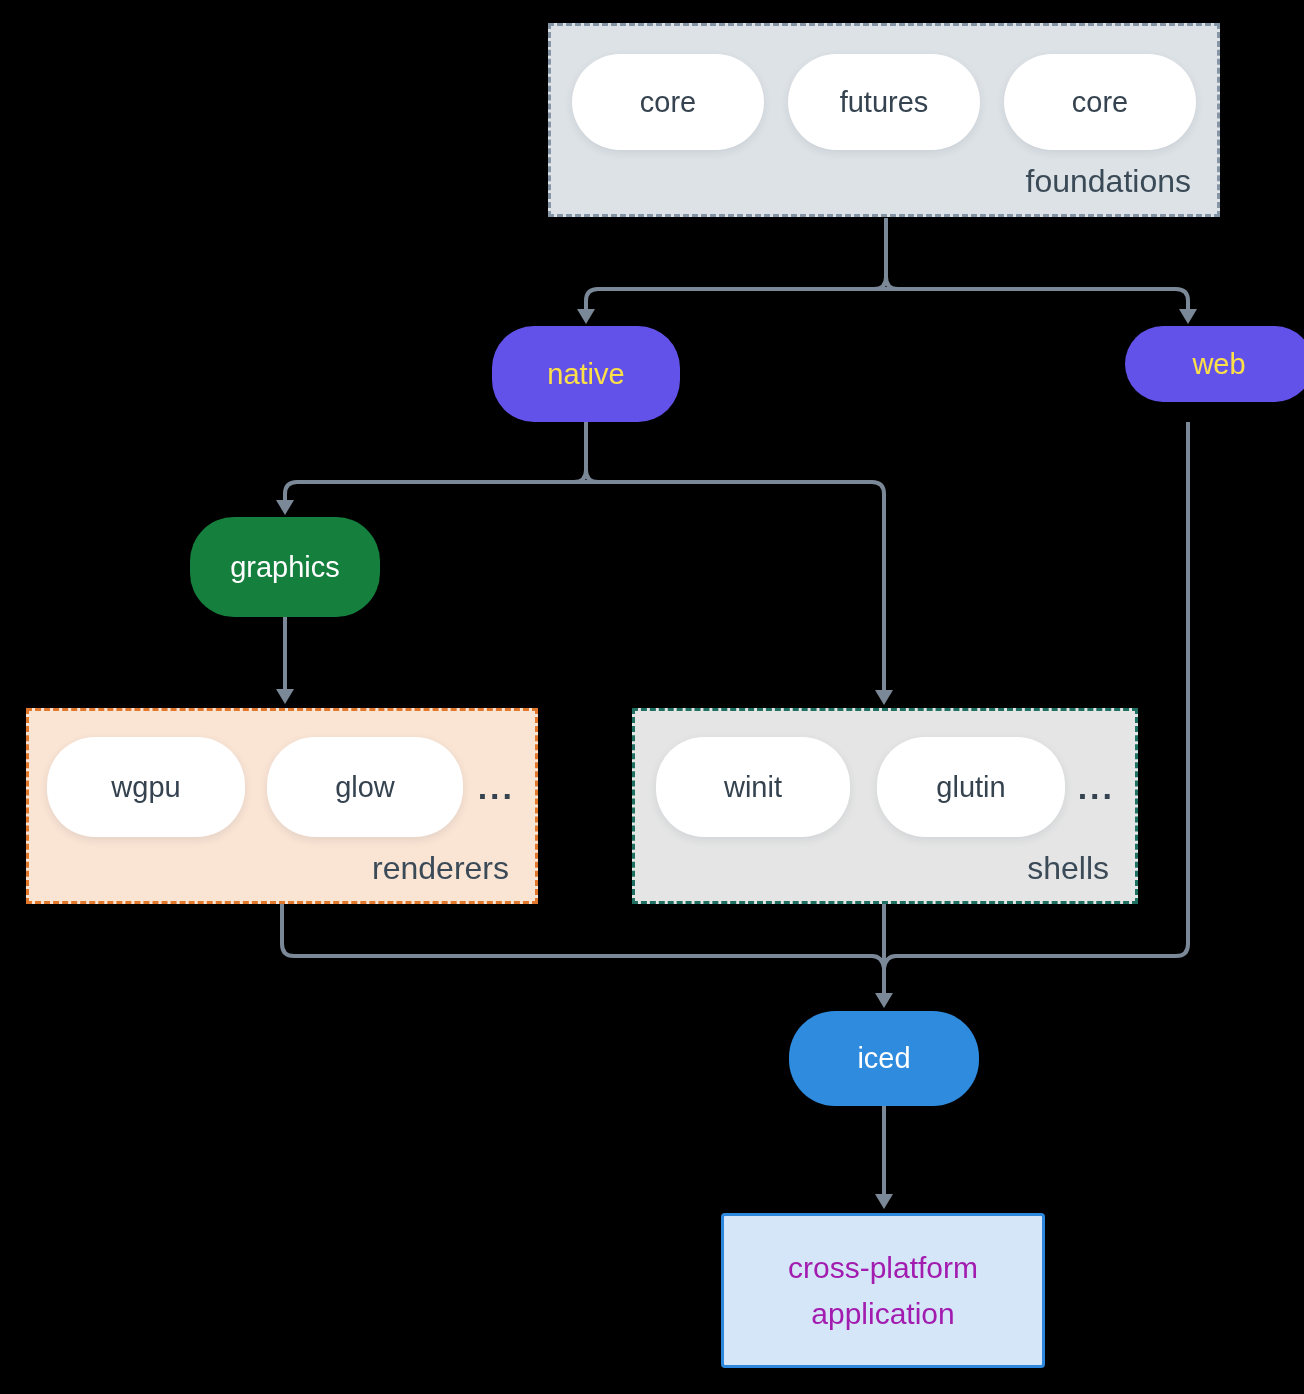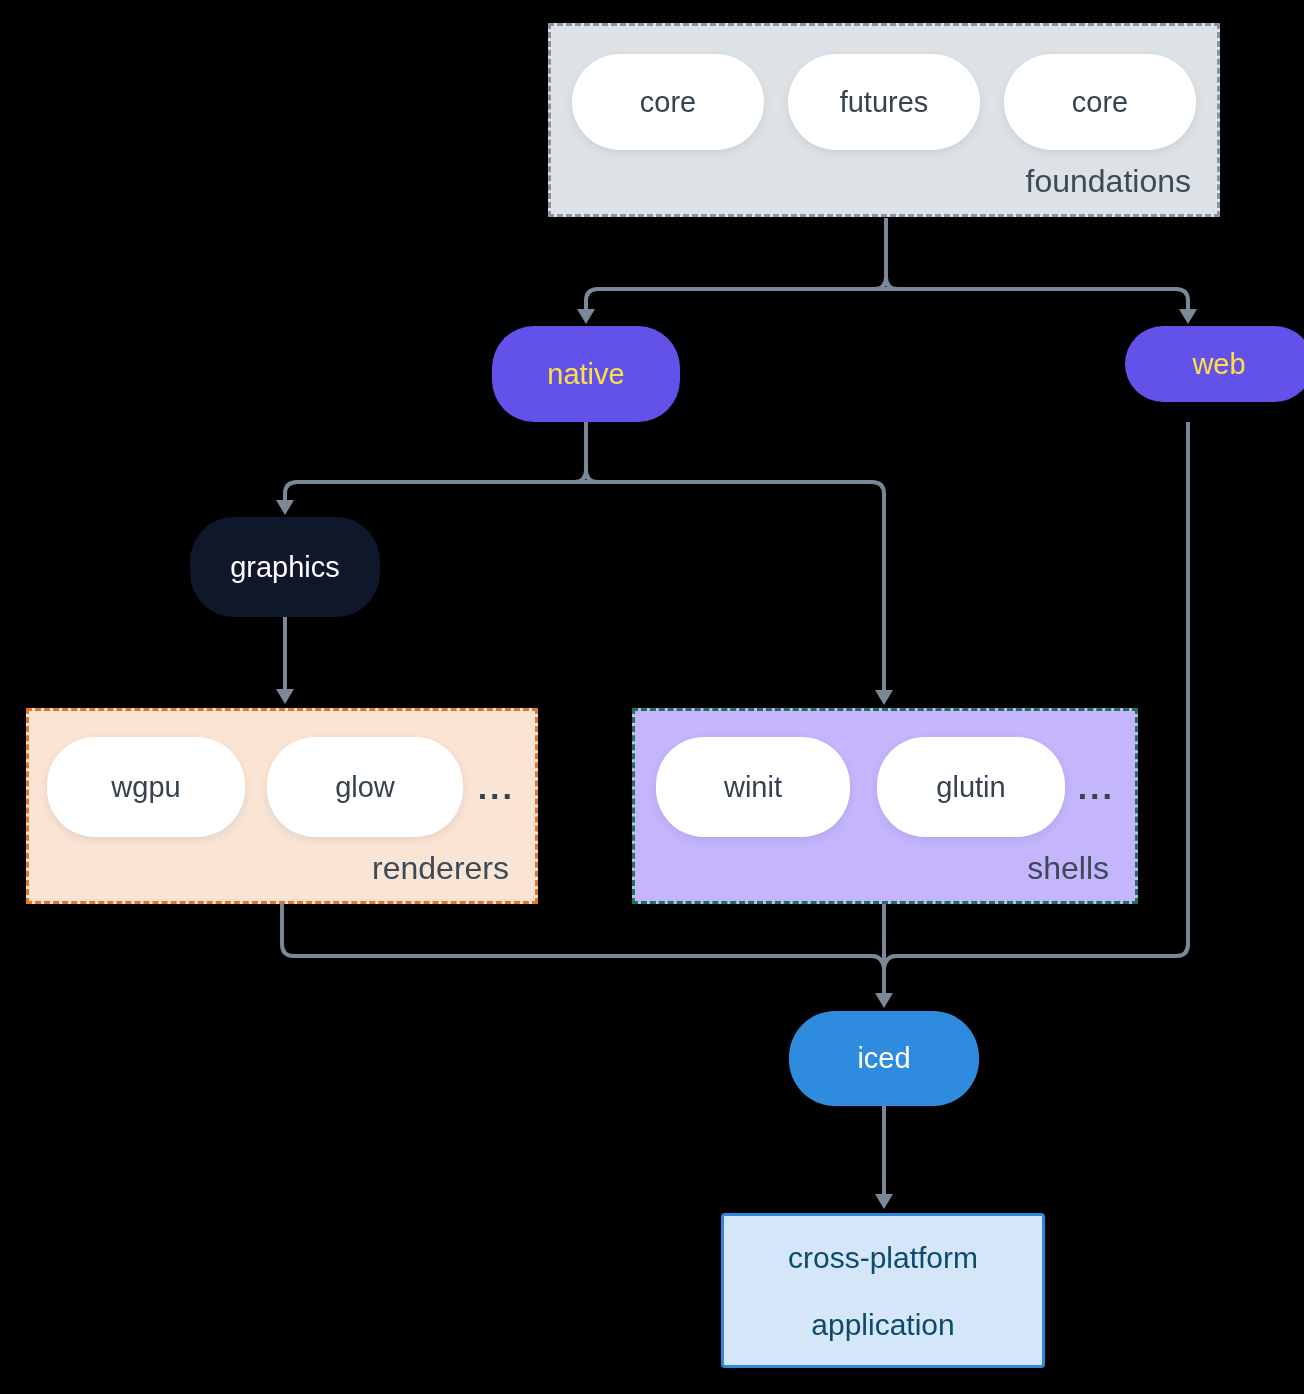--- a/index.html
+++ b/index.html
@@ -42,21 +42,21 @@
     border-color: #8695a5;
   }
   .group-box.renderers {
     left: 26px; top: 708px; width: 512px; height: 196px;
     background: #fae4d4;
     border-color: #e0772b;
     text-decoration: underline;
   }
   .group-box.shells {
     left: 632px; top: 708px; width: 506px; height: 196px;
-    background: #c4b5fd;
+    background: #e5e5e5;
     border-color: #1f7060;
     padding-left: 14px;
   }
   .group-label {
     position: absolute;
     right: 26px; bottom: 14px;
     font-size: 32px;
     color: #3b4a57;
   }
   .pill {
@@ -66,21 +66,21 @@
     justify-content: center;
     font-size: 29px;
     border-radius: 48px;
   }
   .pill.white {
     background: #ffffff;
     color: #34434f;
     box-shadow: 0 3px 8px rgba(40,60,80,0.10);
   }
   .pill.purple { background: #6352e9; color: #fde047; }
-  .pill.orange { background: #0f172a; color: #ffffff; }
+  .pill.orange { background: #15803d; color: #ffffff; }
   .pill.blue   { background: #2e8bde; color: #ffffff; }
 
   
   .group-box .pill { top: 28px; height: 96px; }
   .pill.f-0 { left: 21px;  width: 192px; }
   .pill.f-1 { left: 237px; width: 192px; }
   .pill.f-2 { left: 453px; width: 192px; }
 
   .group-box.renderers .pill, .group-box.shells .pill { top: 26px; height: 100px; }
   .pill.r-0 { left: 18px;  width: 198px; }
@@ -113,22 +113,22 @@
     width: 324px; height: 155px;
     box-sizing: border-box;
     background: #d5e6f8;
     border: 3px solid #2d87dd;
     border-radius: 4px;
     display: flex;
     align-items: center;
     justify-content: center;
     text-align: center;
     font-size: 30px;
-    line-height: 67px;
-    color: #0c4a6e;
+    line-height: 46px;
+    color: #a21caf;
     padding: 0 18px;
   }
 </style>
 </head>
 <body>
 
 <div id="canvas">
 
   <svg id="connector-layer" viewBox="0 0 1304 1394" xmlns="http://www.w3.org/2000/svg">
 

